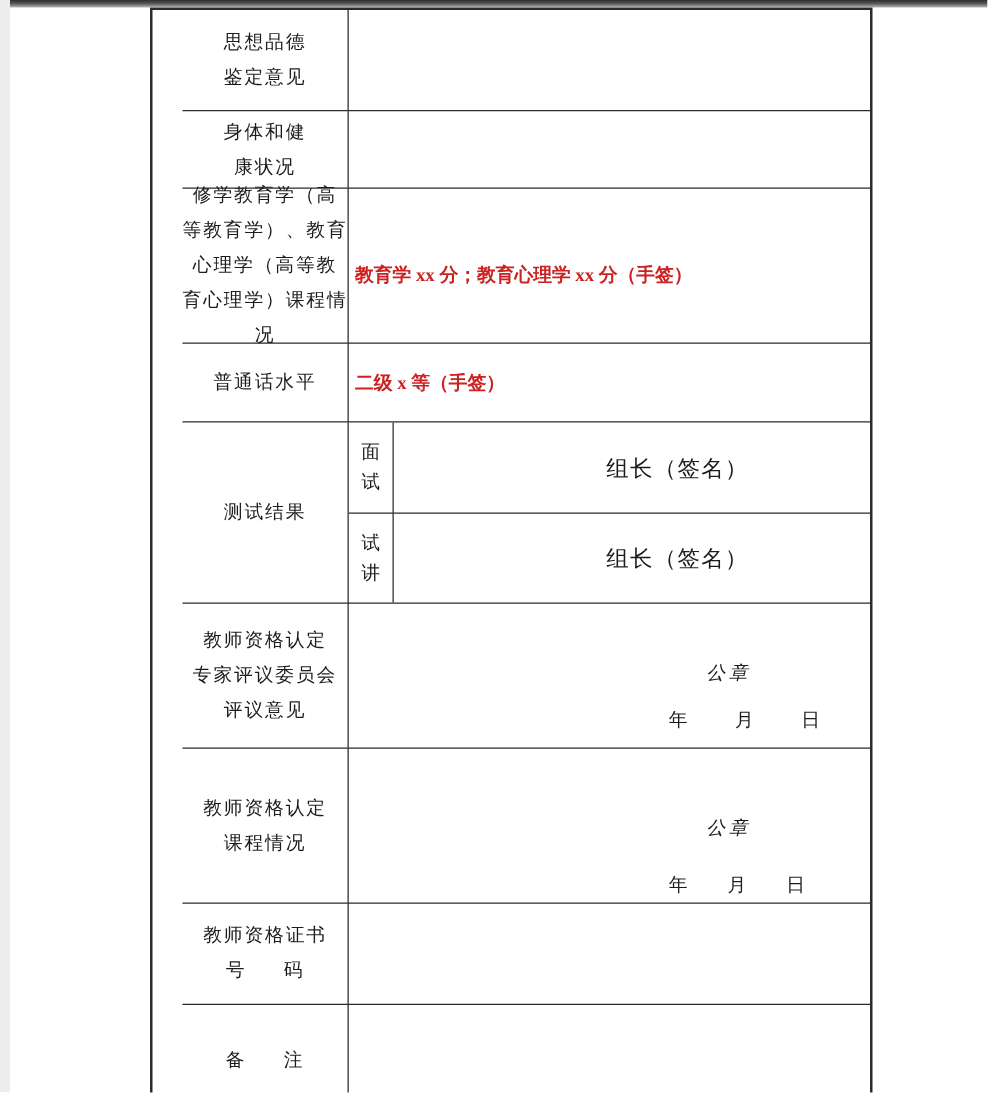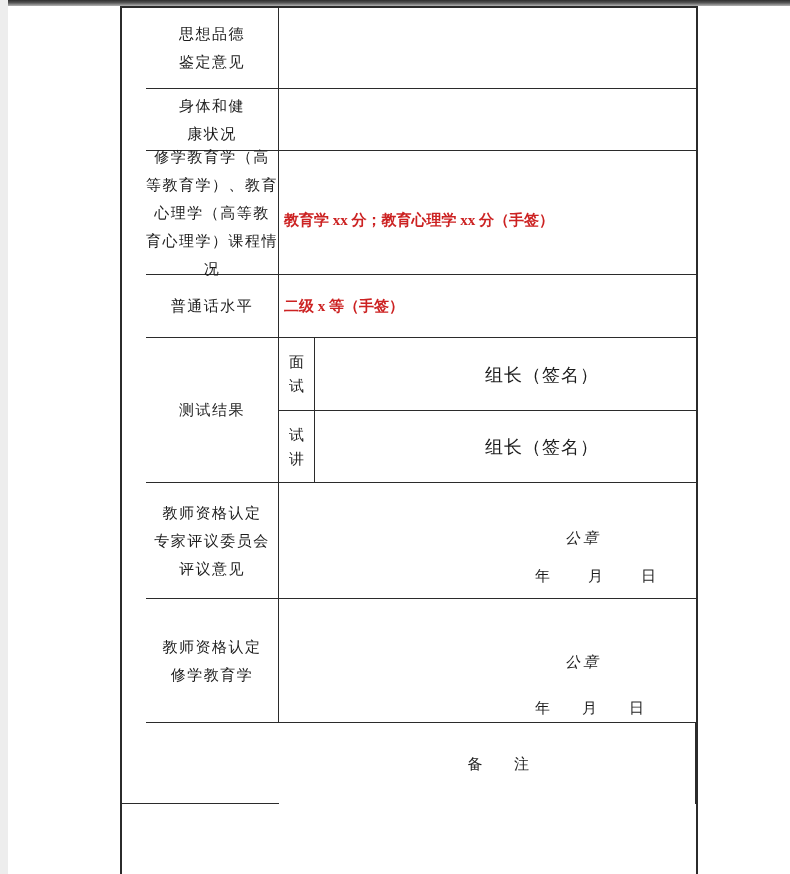--- a/index.html
+++ b/index.html
@@ -161,31 +161,38 @@
     <span class="stamp r6">公章</span>
     <div class="date-line r6">
       <span>年</span>
       <span>月</span>
       <span>日</span>
     </div>
   </div>
 
   <div class="cell label-cell">
     <div>教师资格认定</div>
-    <div>修学教育学</div>
+    <div>课程情况</div>
   </div>
   <div class="cell last-col">
     <span class="stamp r7">公章</span>
     <div class="date-line r7">
       <span>年</span>
       <span>月</span>
       <span>日</span>
     </div>
   </div>
 
+  <div class="cell label-cell">
+    <div>教师资格证书</div>
+    <div class="spaced-pair">
+      <span>号</span>
+      <span>码</span>
+    </div>
+  </div>
   <div class="cell last-col"></div>
 
   <div class="cell label-cell last-row">
     <div class="spaced-pair">
       <span>备</span>
       <span>注</span>
     </div>
   </div>
   <div class="cell last-col last-row"></div>
 

